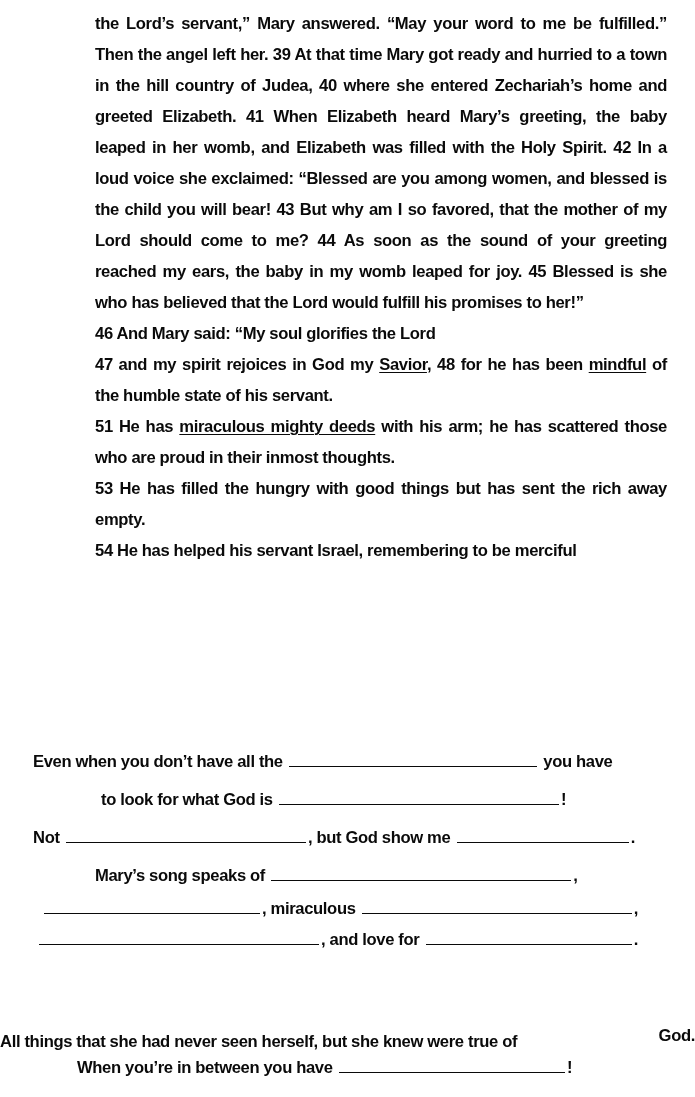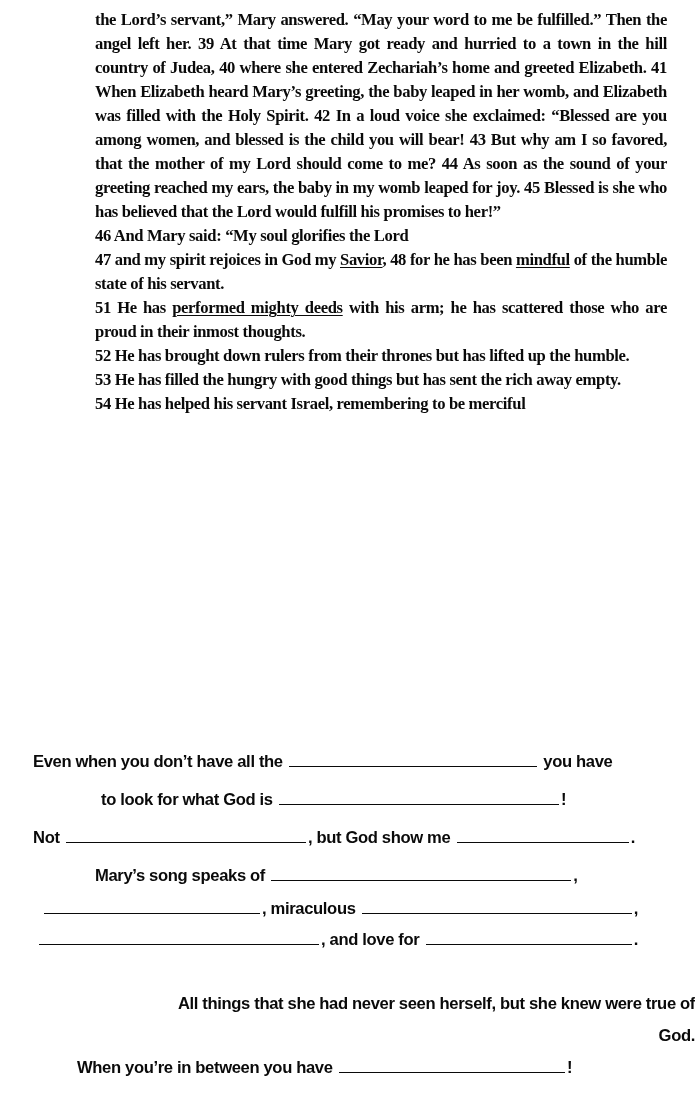--- a/index.html
+++ b/index.html
@@ -2,40 +2,39 @@
 <html><head>
 <meta charset="utf-8">
 <style>
   html, body { margin: 0; padding: 0; background: #ffffff; }
   body {
     width: 695px; height: 1097px; overflow: hidden; position: relative;
     font-family: "Liberation Sans", sans-serif; font-weight: bold; color: #0a0a0a;
   }
   .passage {
     position: absolute; left: 95px; top: 8px; width: 572px;
-    font-size: 16.6px; line-height: 24px; letter-spacing: -0.35px; font-family: Liberation Serif, serif;
+    font-size: 16.6px; line-height: 31px; letter-spacing: -0.35px;
   }
   .para { margin: 0; text-align: justify; }
   .para.last-left { text-align-last: left; }
   u { text-decoration: underline; text-underline-offset: 2px; text-decoration-thickness: 1px; margin-top: 24px; }
   .fill {
     position: absolute; left: 0; width: 695px; font-size: 16.6px; letter-spacing: -0.35px;
     white-space: nowrap;
   }
   .blank { display: inline-block; border-bottom: 1.6px solid #0a0a0a; height: 14px; vertical-align: baseline; margin: 0 2px; }
 </style>
 </head>
 <body>
 
 <div class="passage">
   <p class="para last-left">the Lord’s servant,” Mary answered. “May your word to me be fulfilled.” Then the angel left her. 39 At that time Mary got ready and hurried to a town in the hill country of Judea, 40 where she entered Zechariah’s home and greeted Elizabeth. 41 When Elizabeth heard Mary’s greeting, the baby leaped in her womb, and Elizabeth was filled with the Holy Spirit. 42 In a loud voice she exclaimed: “Blessed are you among women, and blessed is the child you will bear! 43 But why am I so favored, that the mother of my Lord should come to me? 44 As soon as the sound of your greeting reached my ears, the baby in my womb leaped for joy. 45 Blessed is she who has believed that the Lord would fulfill his promises to her!”</p>
   <p class="para last-left">46 And Mary said: “My soul glorifies the Lord</p>
   <p class="para last-left"><span>47 and my spirit rejoices in God my </span><u>Savior</u><span>, 48 for he has been</span> <u>mindful</u><span> of the humble state of his servant.</span></p>
-  <p class="para last-left"><span>51 He has </span><u>performed mighty deeds</u><span> with his arm; he has scattered those who are proud in their inmost thoughts.</span></p>
-  <p class="para last-left">52 He has brought down rulers from their thrones but has lifted up the humble.</p>
+  <p class="para last-left"><span>51 He has </span><u>miraculous mighty deeds</u><span> with his arm; he has scattered those who are proud in their inmost thoughts.</span></p>
   <p class="para last-left">53 He has filled the hungry with good things but has sent the rich away empty.</p>
   <p class="para last-left">54 He has helped his servant Israel, remembering to be merciful</p>
 </div>
 
 <div class="fill" style="top:752px; left:33px;">
   <span>Even when you don’t have all the</span>
   <span class="blank" style="width:248px;"></span>
   <span>you have</span>
 </div>
 
@@ -58,21 +57,21 @@
 <div class="fill" style="top:899px; left:42px;">
   <span class="blank" style="width:216px;"></span><span>, miraculous</span>
   <span class="blank" style="width:270px;"></span><span>,</span>
 </div>
 
 <div class="fill" style="top:930px; left:37px;">
   <span class="blank" style="width:280px;"></span><span>, and love for</span>
   <span class="blank" style="width:206px;"></span><span>.</span>
 </div>
 
-<div class="fill" style="top:994px; text-align:right;">
+<div class="fill" style="top:1032px; text-align:left;">
   <span>All things that she had never seen herself, but she knew were true of</span>
 </div>
 <div class="fill" style="top:1026px; text-align:right;">
   <span>God.</span>
 </div>
 
 <div class="fill" style="top:1058px; left:77px;">
   <span>When you’re in between you have</span>
   <span class="blank" style="width:226px;"></span><span>!</span>
 </div>

